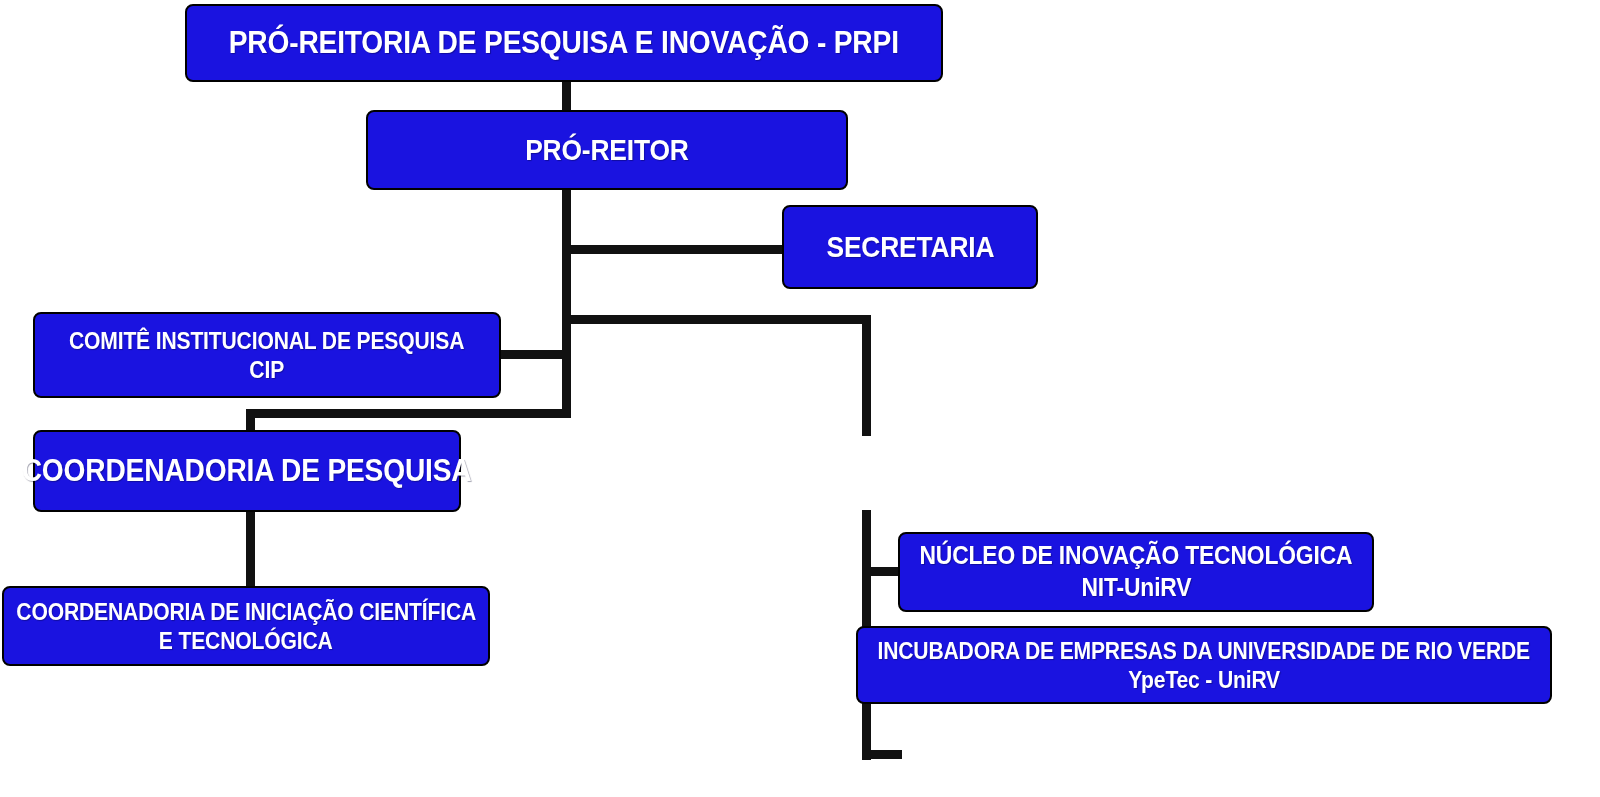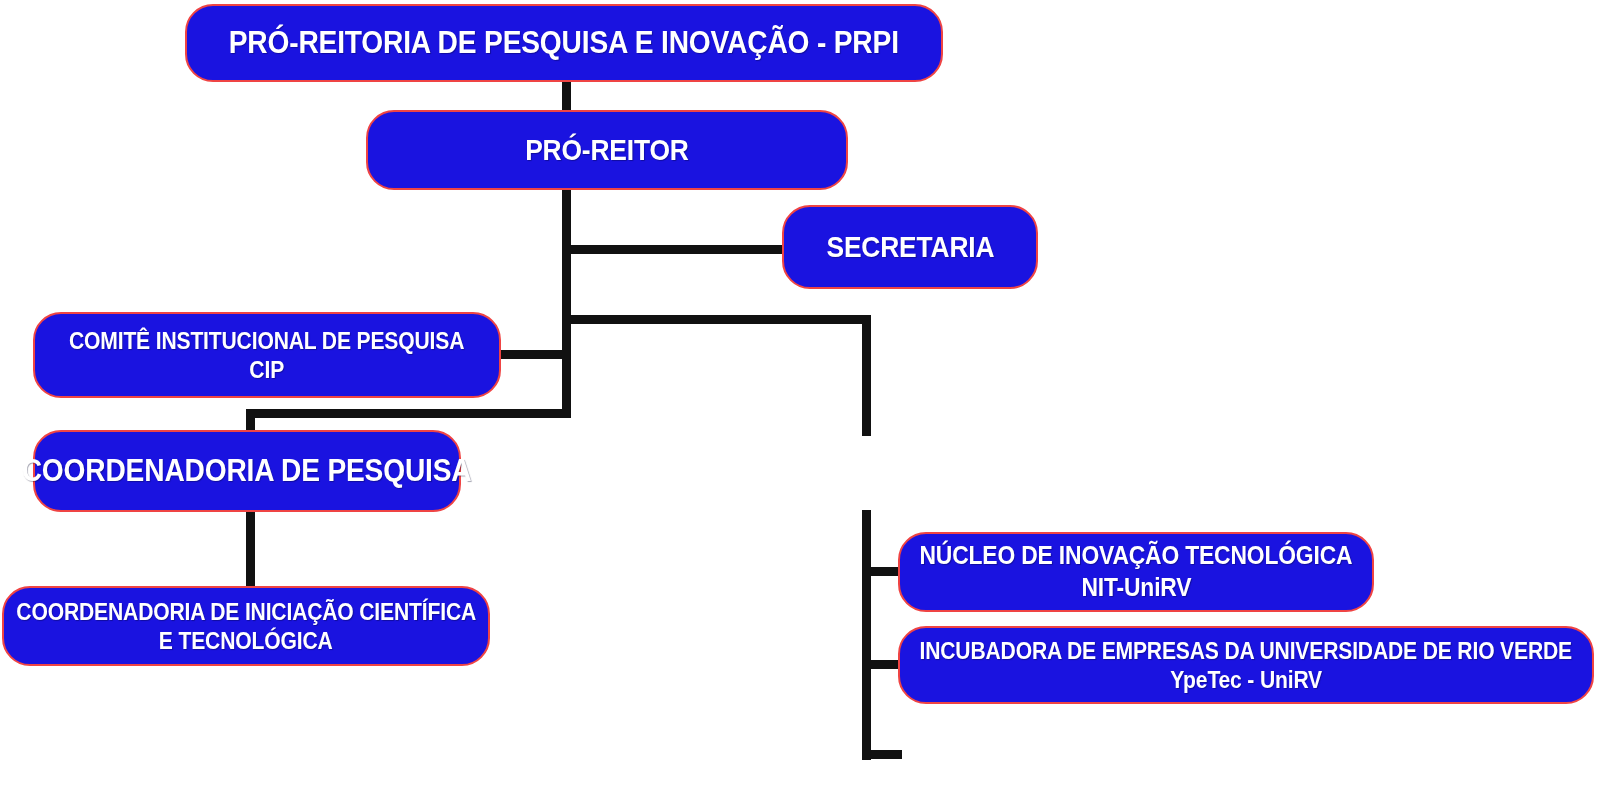--- a/index.html
+++ b/index.html
@@ -8,22 +8,22 @@
     width: 1600px;
     height: 797px;
     background: #ffffff;
     overflow: hidden;
     font-family: "Liberation Sans", sans-serif;
   }
   
   .node {
     position: absolute;
     background: #1a13e0;
-    border: 2px solid #ef4444;
-    border-radius: 28px;
+    border: 2px solid #000000;
+    border-radius: 8px;
     color: #ffffff;
     display: flex;
     flex-direction: column;
     align-items: center;
     justify-content: center;
     text-align: center;
     font-weight: 700;
     line-height: 1.22;
     box-sizing: border-box;
     z-index: 2;
@@ -38,21 +38,21 @@
   .node i { font-style: italic; }
 
   #node-root            { left: 185px; top: 4px;   width: 758px; height: 78px; font-size: 32px; }
   #node-pro-reitor      { left: 366px; top: 110px; width: 482px; height: 80px; font-size: 30px; }
   #node-secretaria      { left: 782px; top: 205px; width: 256px; height: 84px; font-size: 30px; }
   #node-comite          { left: 33px;  top: 312px; width: 468px; height: 86px; font-size: 24px; }
   #node-coord-pesquisa  { left: 33px;  top: 430px; width: 428px; height: 82px; font-size: 32px; }
   #node-coord-iniciacao { left: 2px;   top: 586px; width: 488px; height: 80px; font-size: 24px; }
   #node-coord-inovacao  { left: 648px; top: 432px; width: 428px; height: 80px; font-size: 28px; }
   #node-nucleo          { left: 898px; top: 532px; width: 476px; height: 80px; font-size: 26px; text-align: right; }
-  #node-incubadora      { left: 898px; top: 626px; width: 696px; height: 78px; font-size: 24px; }
+  #node-incubadora      { left: 856px; top: 626px; width: 696px; height: 78px; font-size: 24px; }
   #node-programa        { left: 900px; top: 716px; width: 296px; height: 76px; font-size: 25px; }
 
   
   .edge { position: absolute; background: #111111; z-index: 1; }
 
   #e-root-proreitor { left: 562px; top: 78px;  width: 9px;   height: 36px; }
   #e-trunk-main     { left: 562px; top: 186px; width: 9px;   height: 232px; }
   #e-secretaria-h   { left: 562px; top: 245px; width: 224px; height: 9px; }
   #e-inovacao-h     { left: 562px; top: 315px; width: 309px; height: 9px; }
   #e-inovacao-v     { left: 862px; top: 315px; width: 9px;   height: 121px; }

